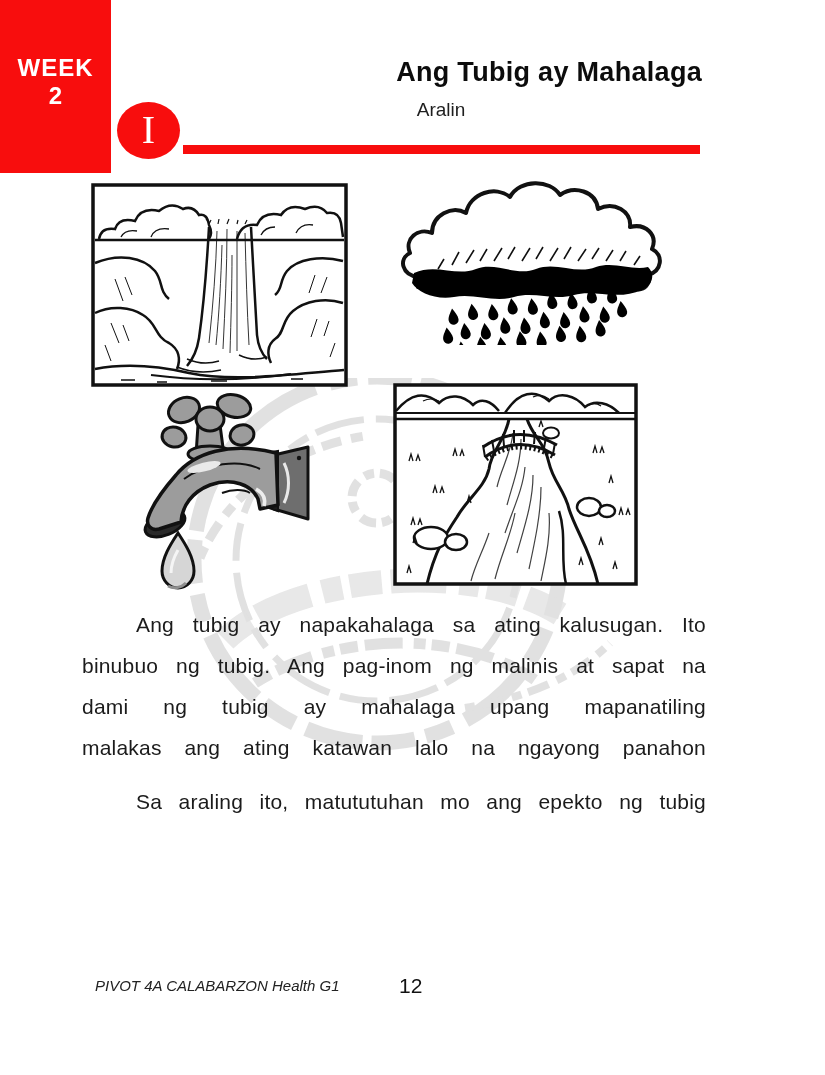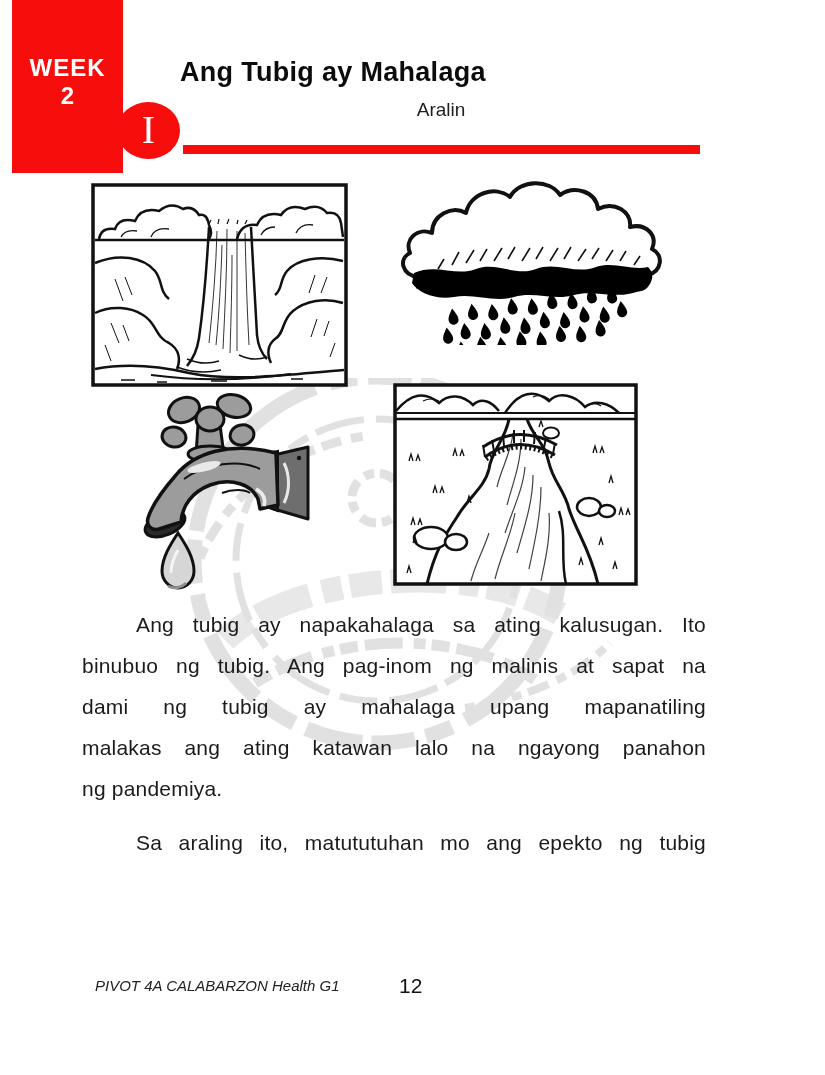--- a/index.html
+++ b/index.html
@@ -1,25 +1,25 @@
 <!DOCTYPE html>
 <html style="--accent-red: #f80d0d; --faucet-gray: #9c9c9c; --watermark-gray: #c9c9c9;"><head>
 <meta charset="utf-8">
 <style>
   * { margin:0; padding:0; box-sizing:border-box; }
   html,body { width:825px; height:1075px; }
   body { background:#ffffff; font-family:"Liberation Sans", sans-serif; position:relative; overflow:hidden; color:#141414; }
   .page { position:absolute; inset:0; background:#fff; }
 
-  .week-badge { position:absolute; left:12px; top:0; width:111px; height:173px;
+  .week-badge { position:absolute; left:0; top:0; width:111px; height:173px;
     background:var(--accent-red,#f80d0d); color:#fff; text-align:center; font-weight:bold; z-index:4; }
   .week-badge .wk { margin-top:55px; font-size:24px; letter-spacing:1px; line-height:26px; }
   .week-badge .num { font-size:24px; line-height:30px; }
 
-  .page-title { position:absolute; left:180px; top:57px; width:522px; text-align:left;
+  .page-title { position:absolute; left:180px; top:57px; width:522px; text-align:right;
     font-size:27px; font-weight:bold; color:#0c0c0c; letter-spacing:.3px; z-index:4; }
   .page-subtitle { position:absolute; left:180px; top:99px; width:522px; text-align:center;
     font-size:19px; color:#1e1e1e; z-index:4; }
 
   .marker-circle { position:absolute; left:117px; top:102px; width:63px; height:57px;
     background:var(--accent-red,#f80d0d); border-radius:50%;
     display:flex; align-items:center; justify-content:center; z-index:5; }
   .marker-circle span { font-family:"Liberation Serif", serif; color:#fff; font-size:40px; line-height:1; padding-bottom:2px; }
   .divider { position:absolute; left:183px; top:145px; width:517px; height:9px;
     background:var(--accent-red,#f80d0d); z-index:4; }
@@ -194,21 +194,20 @@
       </g>
     </svg>
   </div>
 
   <div class="bodytext">
     <div class="para">
       <div class="line indent">Ang tubig ay napakahalaga sa ating kalusugan. Ito</div>
       <div class="line">binubuo ng tubig. Ang pag-inom ng malinis at sapat na</div>
       <div class="line">dami ng tubig ay mahalaga upang mapanatiling</div>
       <div class="line">malakas ang ating katawan lalo na ngayong panahon</div>
-      <div class="line last">ng pandemiya.</div>
     </div>
     <div class="para">
       <div class="line indent">Sa araling ito, matututuhan mo ang epekto ng tubig</div>
     </div>
   </div>
 
   <div class="footer-src">PIVOT 4A CALABARZON Health G1</div>
   <div class="page-num">12</div>
 
 </div>

